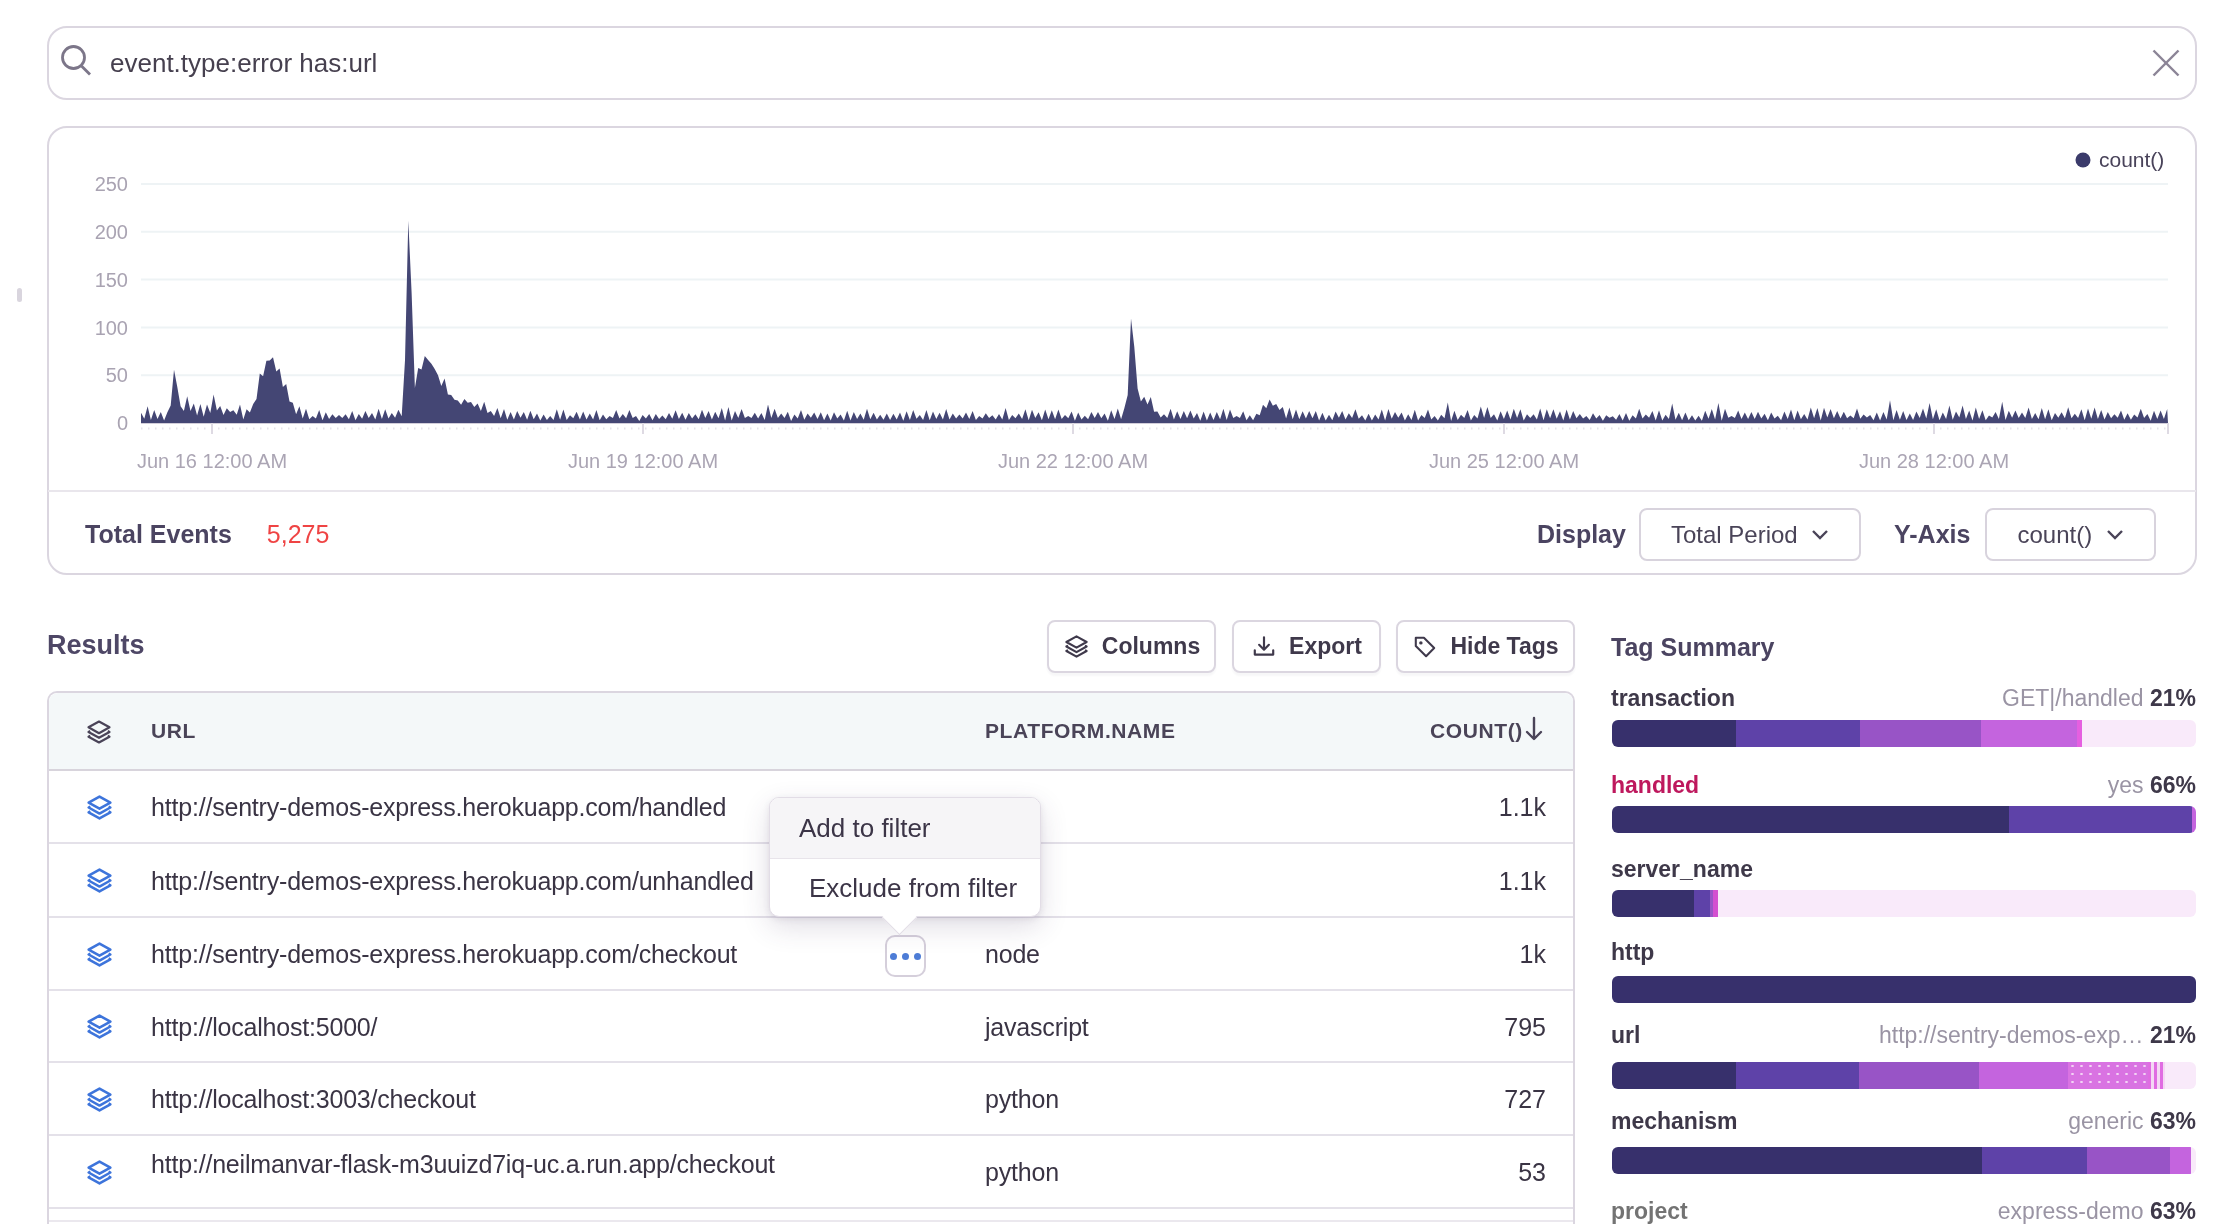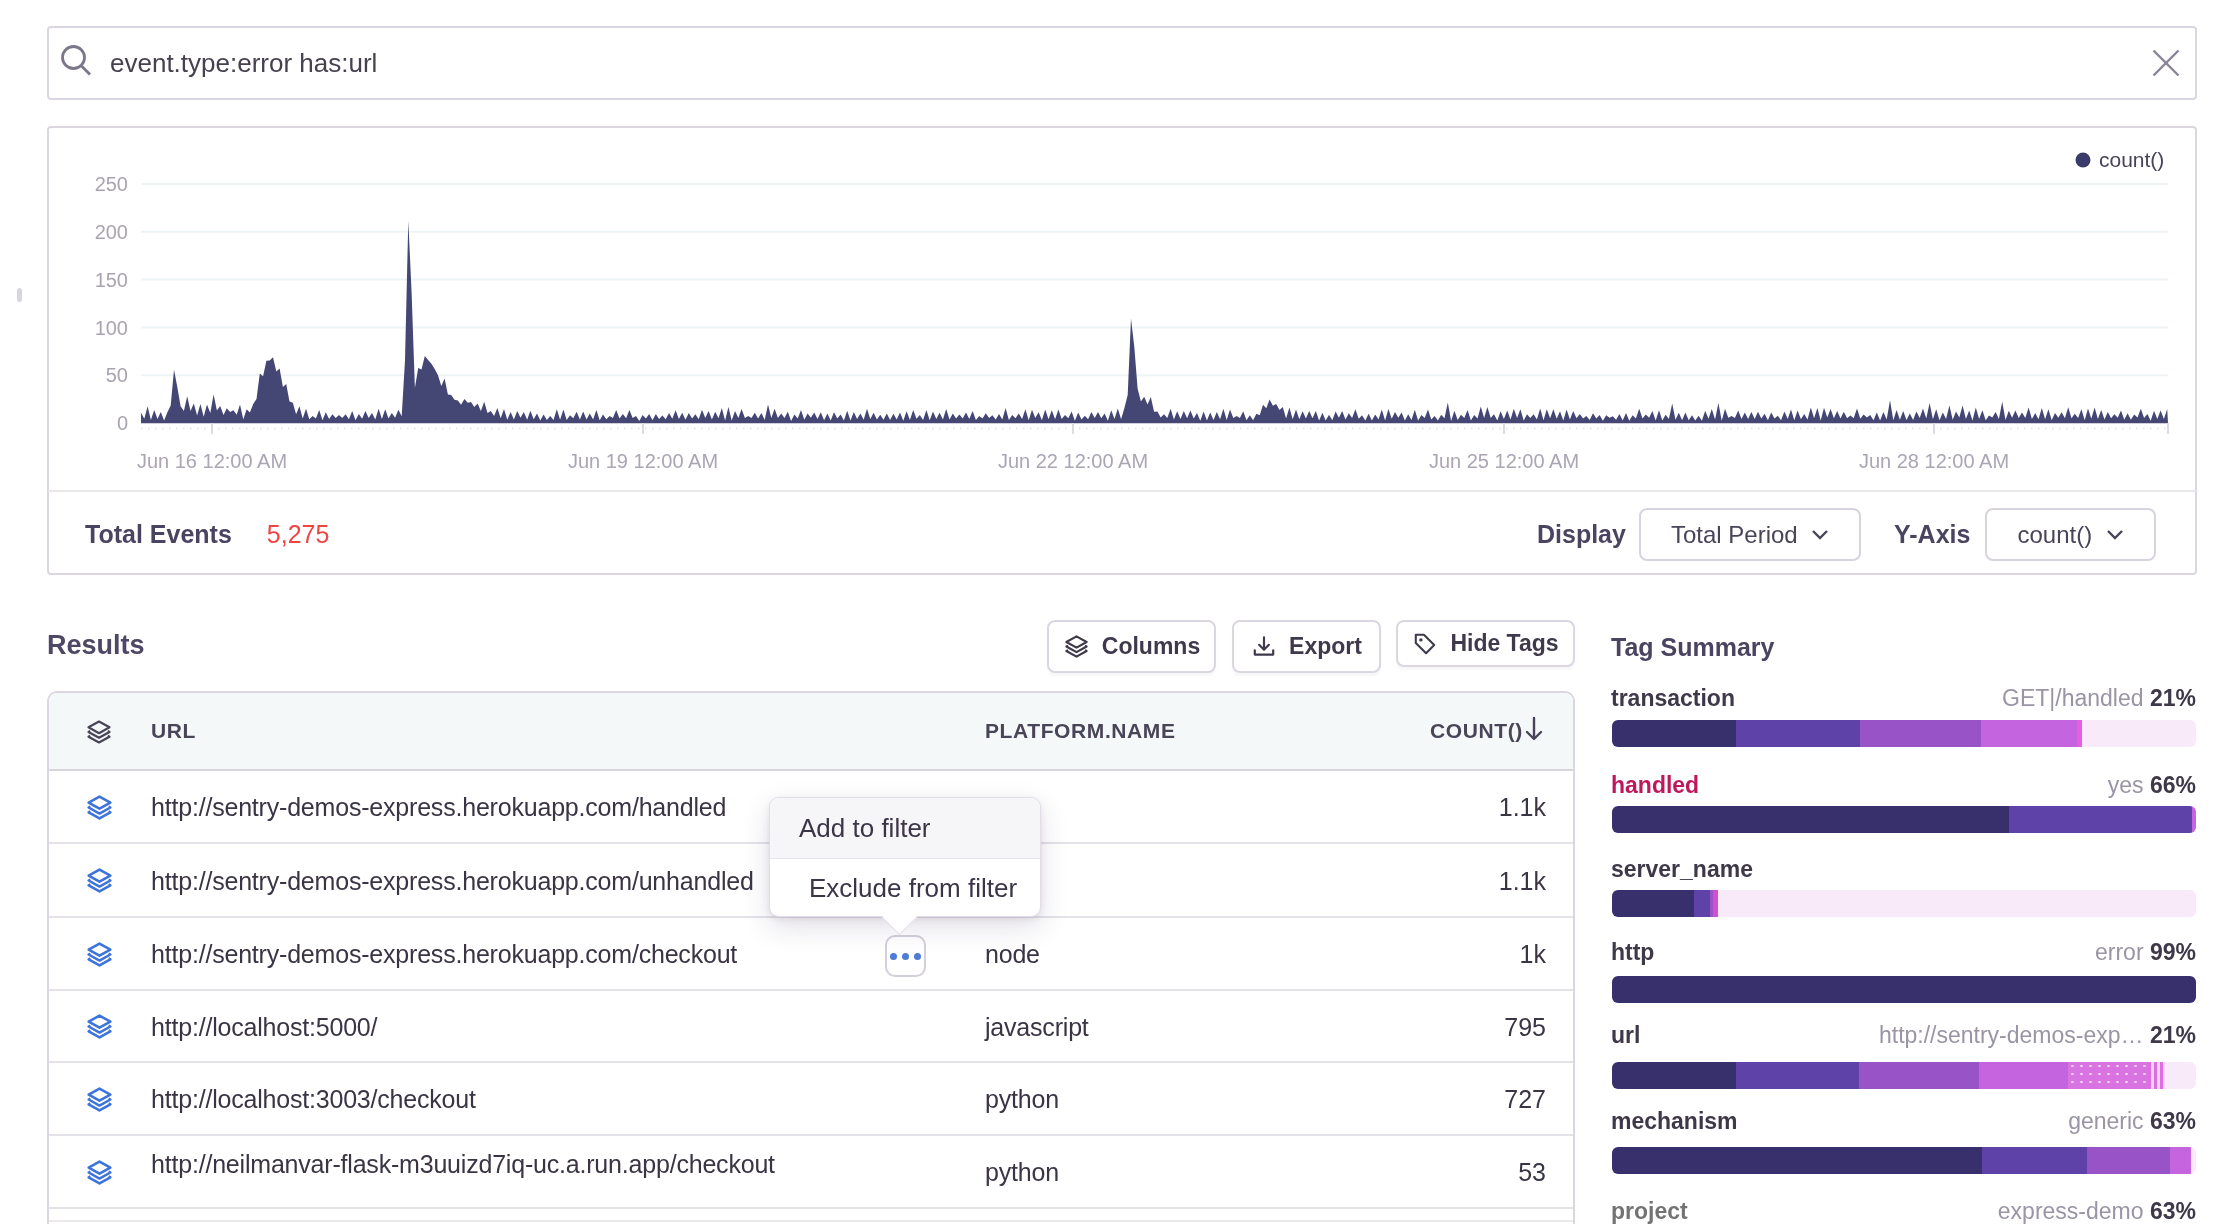--- a/index.html
+++ b/index.html
@@ -1,19 +1,19 @@
 <!DOCTYPE html>
 <html><head>
 <meta charset="utf-8">
 <style>
 * { margin:0; padding:0; box-sizing:border-box; }
 html,body { width:2234px; height:1224px; background:#fff; font-family:"Liberation Sans", sans-serif; overflow:hidden; }
 #page { position:relative; width:2234px; height:1224px; background:#fff; }
 .abs { position:absolute; }
-.panel { position:absolute; background:#fff; border:2px solid #DBD6E0; border-radius:4px; }
+.panel { position:absolute; background:#fff; border:2px solid #DBD6E0; border-radius:20px; }
 .btn { position:absolute; background:#fff; border:2px solid #DBD6E0; border-radius:8px; box-shadow:0 3px 2px rgba(54,45,67,0.04); display:flex; align-items:center; justify-content:center; font-weight:bold; color:#3F394B; }
 .ddbtn { position:absolute; background:#fff; border:2px solid #D8D3DD; border-radius:8px; display:flex; align-items:center; justify-content:center; color:#4A4458; }
 .dark { color:#3F394B; }
 </style>
 </head>
 <body>
 <div id="page">
 
 <div class="abs" style="left:17px; top:288px; width:5px; height:14px; background:#D9D5DE; border-radius:3px;"></div>
 
@@ -94,21 +94,21 @@
   <svg width="27" height="27" viewBox="0 0 24 24" fill="none" stroke="#3F394B" stroke-width="1.9" stroke-linejoin="round" style="margin-right:12px;">
     <path d="M12 3 L21 8 L12 13 L3 8 Z"></path>
     <path d="M4.5 11.2 L3 12 L12 17 L21 12 L19.5 11.2"></path>
     <path d="M4.5 15.2 L3 16 L12 21 L21 16 L19.5 15.2"></path>
   </svg>Columns</div>
 <div class="btn" style="left:1232px; top:620px; width:149px; height:53px; font-size:23px;">
   <svg width="26" height="26" viewBox="0 0 24 24" fill="none" stroke="#3F394B" stroke-width="2" stroke-linecap="round" stroke-linejoin="round" style="margin-right:12px;">
     <path d="M12 3 L12 14 M7.5 10 L12 14.5 L16.5 10"></path>
     <path d="M3.5 15 L3.5 19 L20.5 19 L20.5 15"></path>
   </svg>Export</div>
-<div class="btn" style="left:1396px; top:620px; width:179px; height:47px; font-size:23px;">
+<div class="btn" style="left:1396px; top:620px; width:179px; height:53px; font-size:23px;">
   <svg width="26" height="26" viewBox="0 0 24 24" fill="none" stroke="#3F394B" stroke-width="1.9" stroke-linejoin="round" style="margin-right:12px;">
     <path d="M3.5 3.5 L11 3.5 L20.5 13 L13 20.5 L3.5 11 Z"></path>
     <circle cx="8.2" cy="8.2" r="1.6" fill="#3F394B" stroke="none"></circle>
   </svg>Hide Tags</div>
 
 <div class="abs" style="left:47px; top:691px; width:1528px; height:533px; border:2px solid #DBD6E0; border-bottom:none; border-radius:10px 10px 0 0; background:#fff;"></div>
 <div class="abs" style="left:49px; top:693px; width:1524px; height:78px; background:#F4F8F9; border-radius:9px 9px 0 0; border-bottom:2px solid #D8D4DC;"></div>
 
 <svg class="abs" style="left:85px; top:718px;" width="28" height="28" viewBox="0 0 24 24" fill="none" stroke="#4A4458" stroke-width="1.9" stroke-linejoin="round">
   <path d="M12 3 L21 8 L12 13 L3 8 Z"></path>
@@ -213,21 +213,20 @@
 <div class="abs" style="left:1611px; top:856px; font-size:23px; font-weight:bold; color:#3E3849;">server_name</div>
 <div class="abs" style="left:1611px; top:856px; width:585px; text-align:right; font-size:23px;margin-top:32px;"><span style="color:#9A94A4;">Williams-MacBook-Pro.lo…</span> <span style="font-weight:bold; color:#3E3849;">14%</span></div>
 <div class="abs" style="left:1612px; top:890px; width:584px; height:27px; border-radius:6px; overflow:hidden; display:flex;">
       <div style="width:82px; height:100%; background:#37306C;"></div>
       <div style="width:16px; height:100%; background:#5E42A8;"></div>
       <div style="width:3px; height:100%; background:#9854C6;"></div>
       <div style="width:5px; height:100%; background:#D44FD0;"></div>
       <div style="width:478px; height:100%; background:#F9EAFA;"></div>
     </div>
 <div class="abs" style="left:1611px; top:939px; font-size:23px; font-weight:bold; color:#3E3849;">http</div>
-<div class="abs" style="left:1611px; top:939px; width:585px; text-align:right; font-size:23px;"><span style="color:#9A94A4;">error</span> <span style="font-weight:bold; color:#3E3849;">99%</span></div>
 <div class="abs" style="left:1612px; top:976px; width:584px; height:27px; border-radius:6px; overflow:hidden; display:flex;">
       <div style="width:584px; height:100%; background:#37306C;"></div>
     </div>
 <div class="abs" style="left:1611px; top:1022px; font-size:23px; font-weight:bold; color:#3E3849;">url</div>
 <div class="abs" style="left:1611px; top:1022px; width:585px; text-align:right; font-size:23px;"><span style="color:#9A94A4;">http://sentry-demos-exp…</span> <span style="font-weight:bold; color:#3E3849;">21%</span></div>
 <div class="abs" style="left:1612px; top:1062px; width:584px; height:27px; border-radius:6px; overflow:hidden; display:flex;">
       <div style="width:124px; height:100%; background:#37306C;"></div>
       <div style="width:123px; height:100%; background:#5E42A8;"></div>
       <div style="width:120px; height:100%; background:#9854C6;"></div>
       <div style="width:89px; height:100%; background:#C464DE;"></div>

